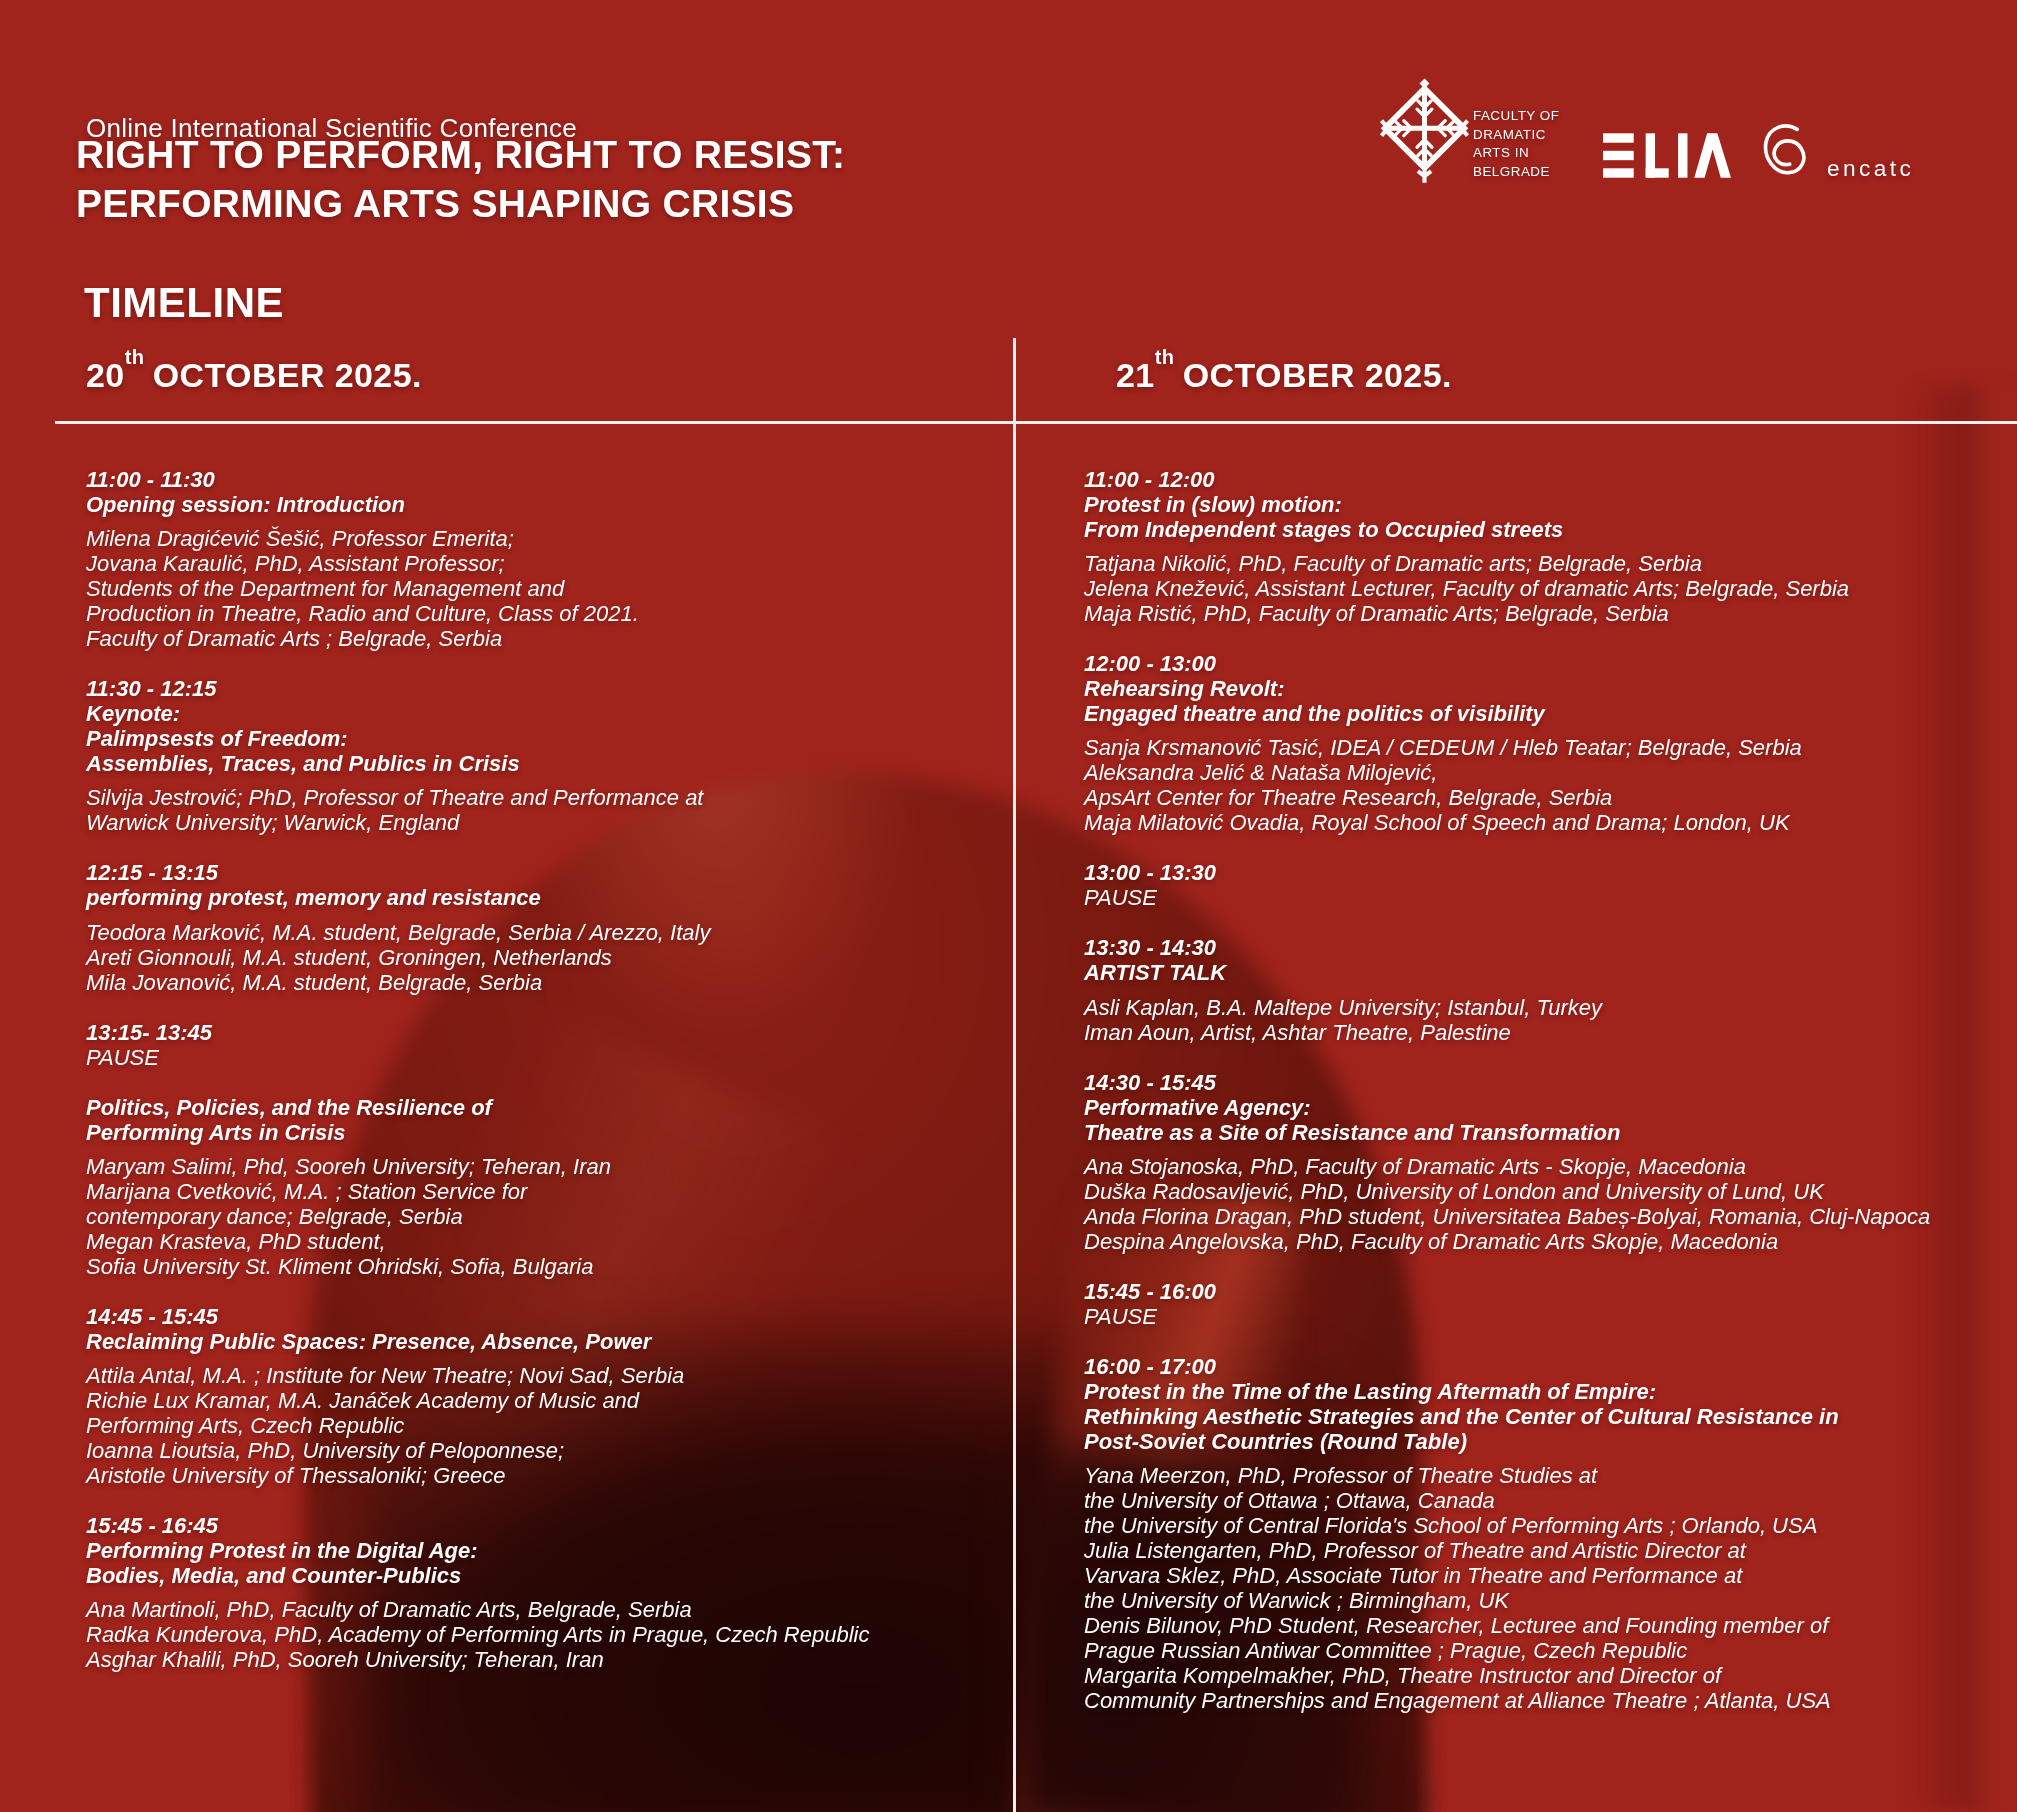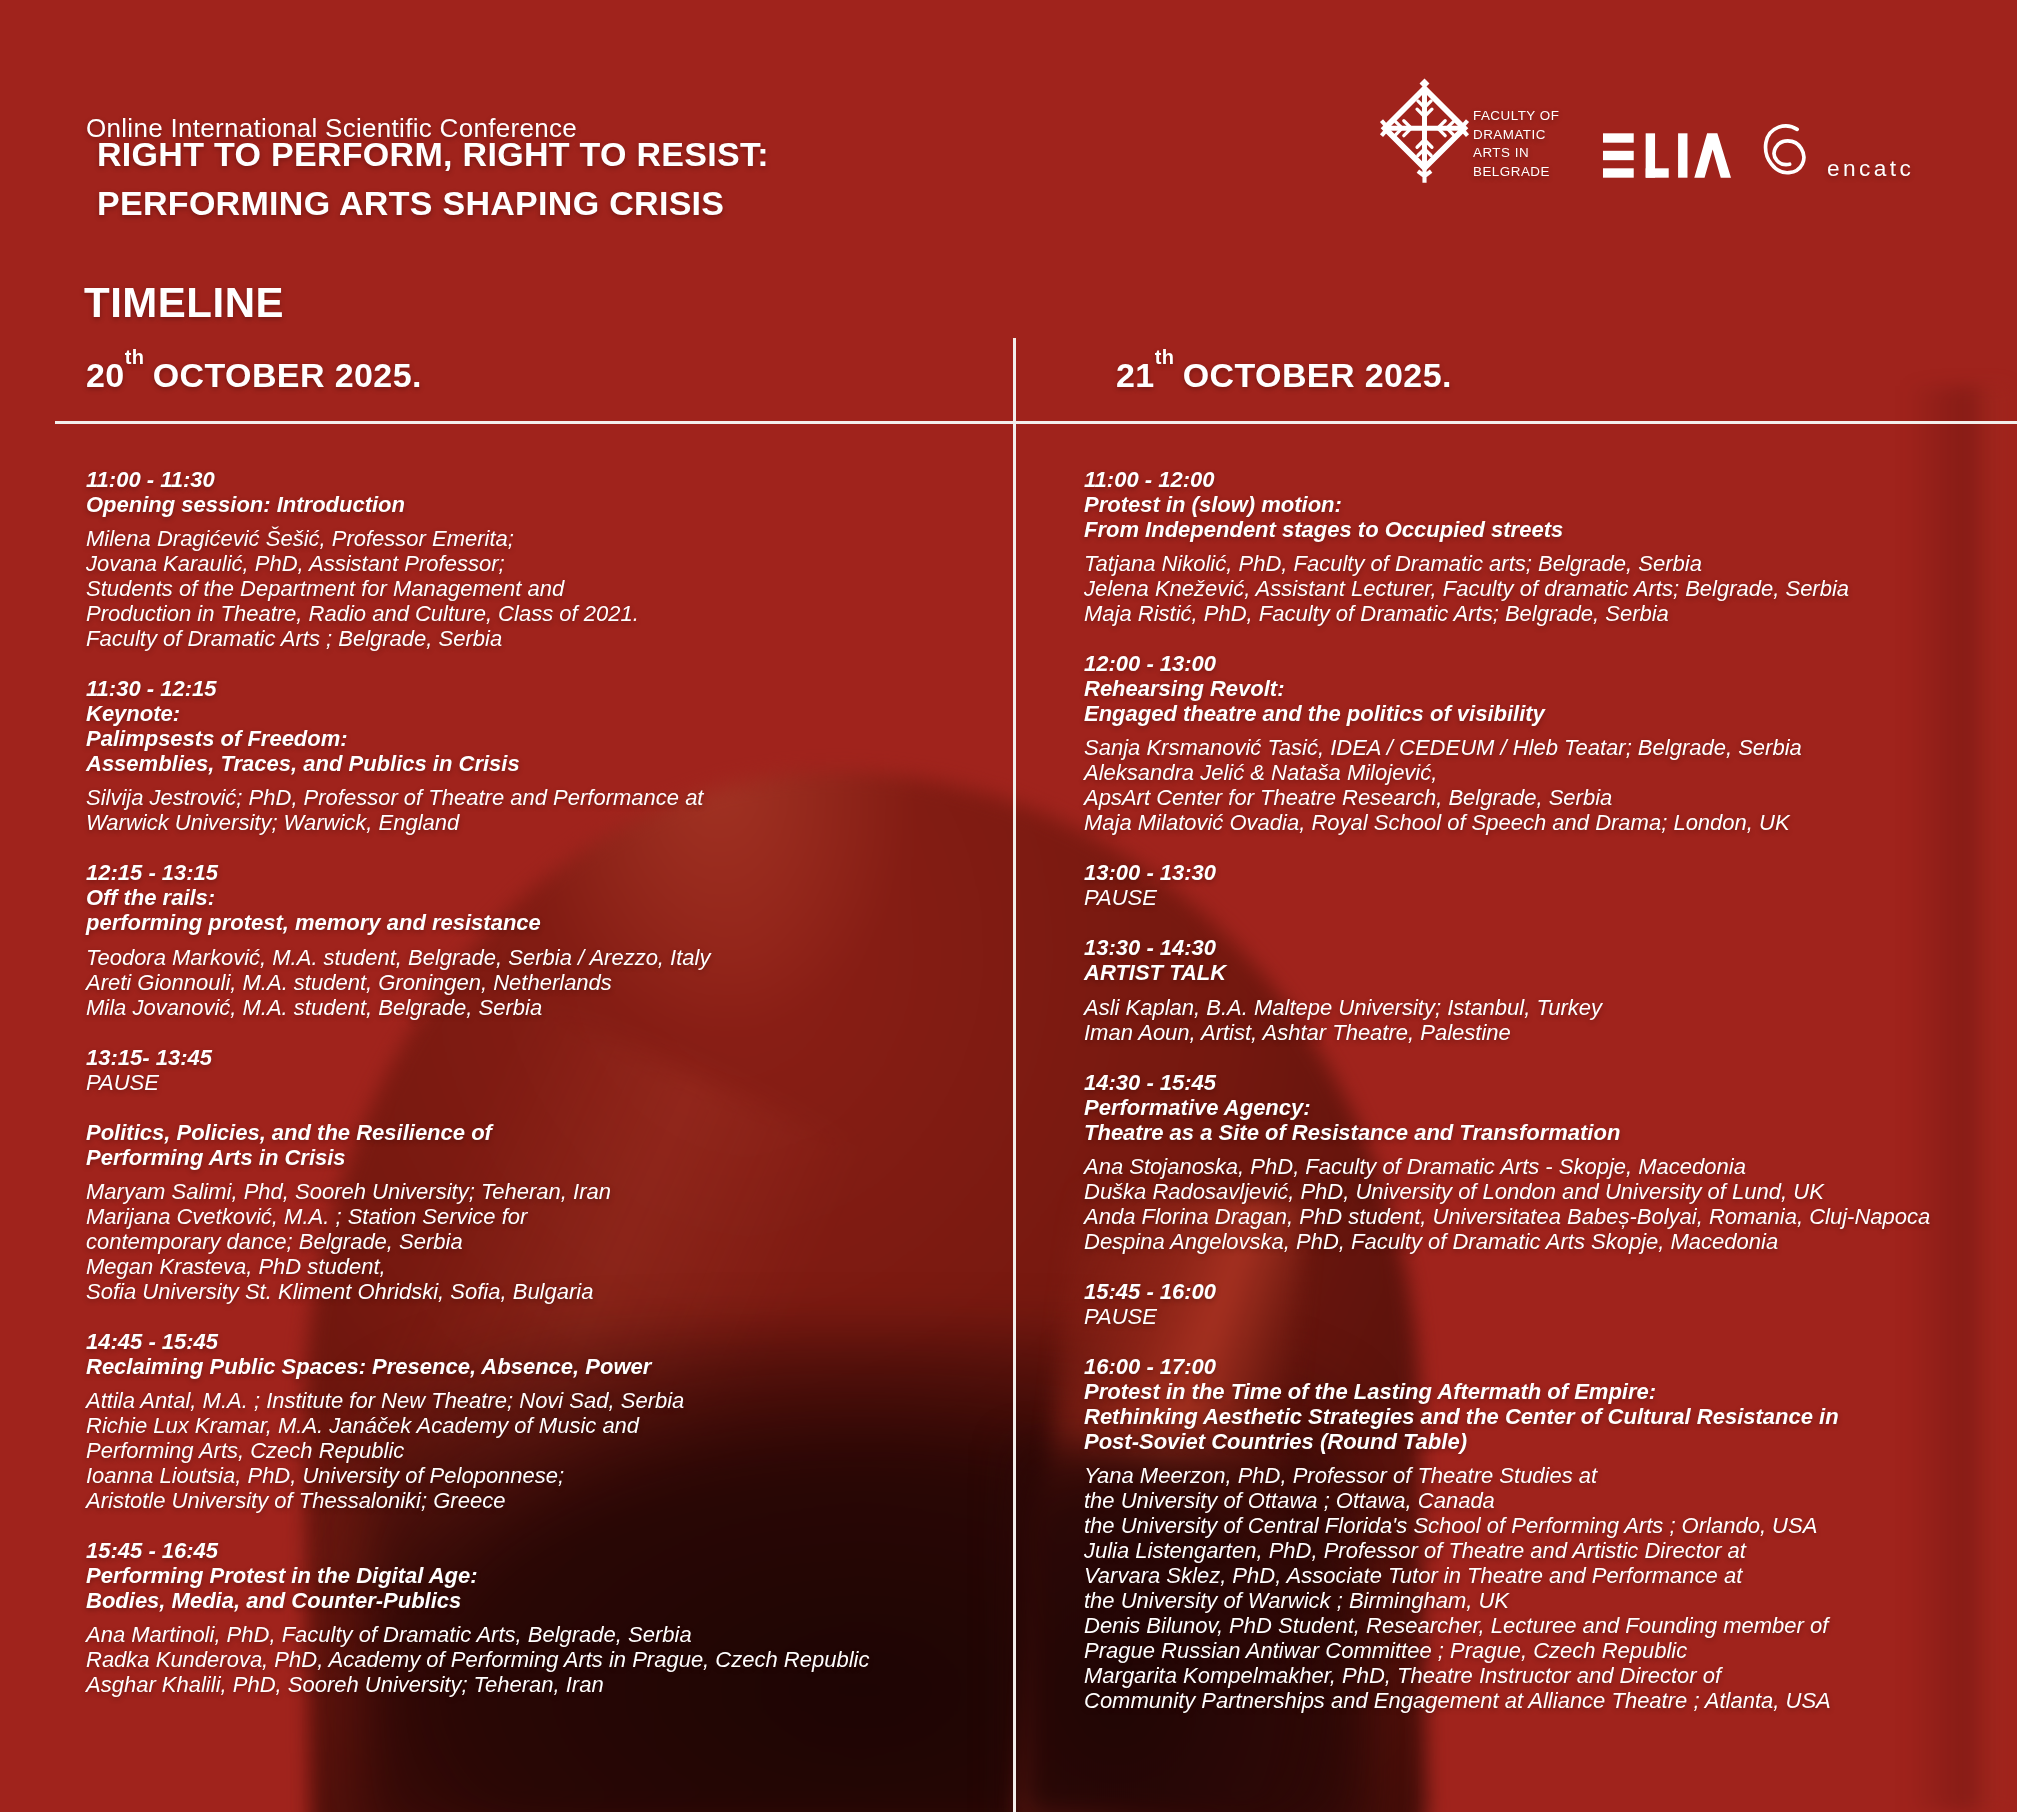--- a/index.html
+++ b/index.html
@@ -49,21 +49,21 @@
     background:linear-gradient(90deg, rgba(0,0,0,0) 0%, rgba(60,8,5,.25) 55%, rgba(160,45,30,.22) 78%, rgba(0,0,0,0) 100%);
     filter:blur(8.4px);
   }
 
   
   .rule-h{position:absolute;left:55px;right:0;top:421px;height:3.4px;background:#f3eeeb;}
   .rule-v{position:absolute;left:1013px;top:338px;bottom:0;width:3.4px;background:#f3eeeb;}
 
   
   .kicker{position:absolute;left:86px;top:79px;font-size:26px;letter-spacing:0.3px;margin-top:34px;}
-  .title{position:absolute;left:97px;top:130px;font-size:34px;font-weight:700;line-height:49px;letter-spacing:0.3px;}
+  .title{position:absolute;left:76px;top:130px;font-size:39px;font-weight:700;line-height:49px;letter-spacing:0.3px;}
   .timeline{position:absolute;left:84px;top:279px;font-size:42px;font-weight:700;letter-spacing:0.5px;}
 
   
   .logo{position:absolute;}
   .logo svg{display:block;}
   .fda{left:1379px;top:77px;width:277px;height:109px;}
   .fda .fda-text{position:absolute;left:94px;top:30px;font-size:13.4px;line-height:18.5px;letter-spacing:0.5px;font-weight:400;}
   .elia{left:1603px;top:133px;}
   .encatc{left:1760px;top:119px;display:flex;align-items:center;}
   .encatc .encatc-text{margin-left:15px;font-size:22.7px;letter-spacing:3.4px;font-weight:400;margin-top:27px;}
@@ -177,21 +177,20 @@
         <div class="line bold">Keynote:</div>
         <div class="line bold">Palimpsests of Freedom:</div>
         <div class="line bold">Assemblies, Traces, and Publics in Crisis</div>
         <div class="speakers">
           <div class="line">Silvija Jestrović; PhD, Professor of Theatre and Performance at</div>
           <div class="line">Warwick University; Warwick, England</div>
         </div>
       </div>
       <div class="session">
         <div class="line bold">12:15 - 13:15</div>
-        <div class="line bold">Off the rails:</div>
         <div class="line bold">performing protest, memory and resistance</div>
         <div class="speakers">
           <div class="line">Teodora Marković, M.A. student, Belgrade, Serbia / Arezzo, Italy</div>
           <div class="line">Areti Gionnouli, M.A. student, Groningen, Netherlands</div>
           <div class="line">Mila Jovanović, M.A. student, Belgrade, Serbia</div>
         </div>
       </div>
       <div class="session">
         <div class="line bold">13:15- 13:45</div>
         <div class="line">PAUSE</div>

